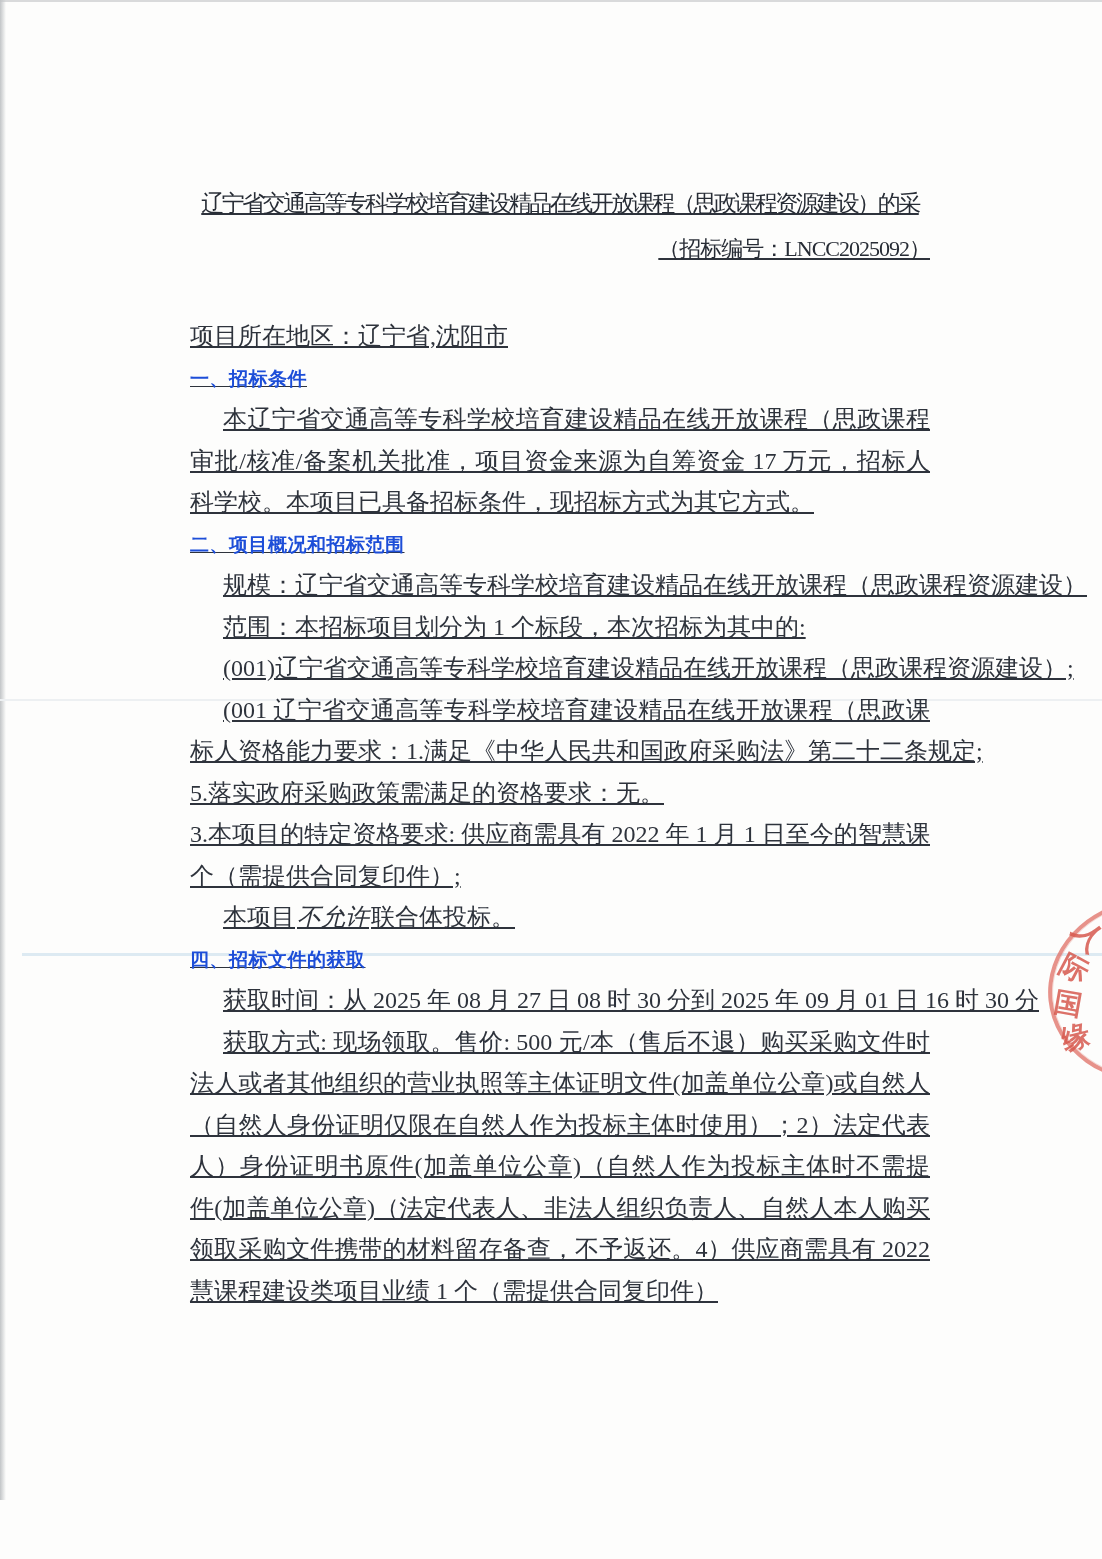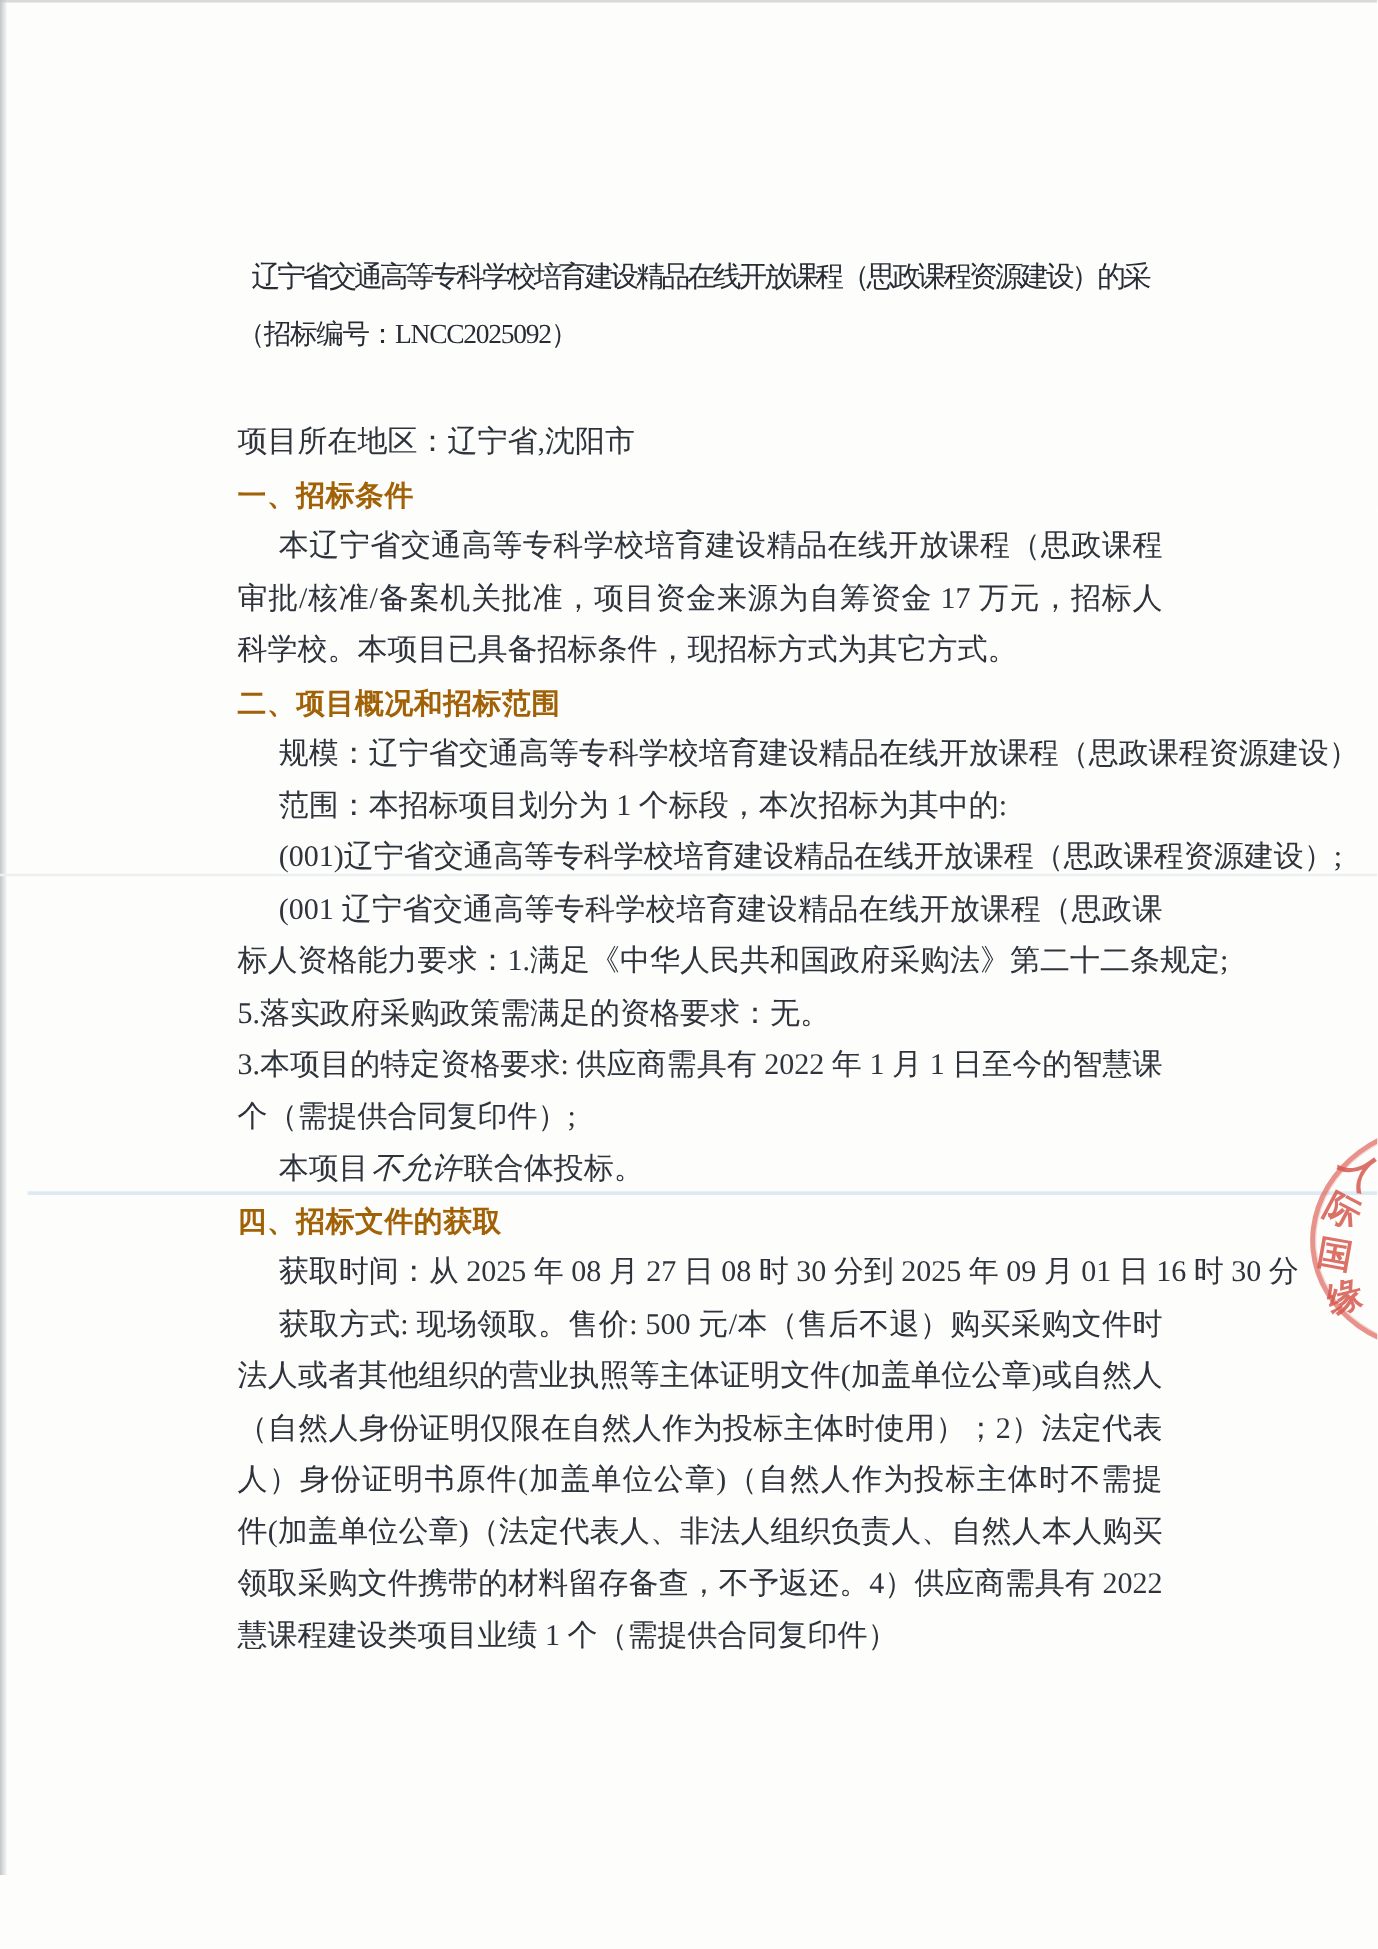--- a/index.html
+++ b/index.html
@@ -11,30 +11,30 @@
     font-family:"Liberation Serif","DejaVu Serif",serif;
     color:#2e333c;
   }
   
   .edge-top { position:absolute; top:0; left:0; width:100%; height:2px; background:#d9dadb; }
   .edge-left { position:absolute; top:0; left:0; width:6px; height:1500px;
                background:linear-gradient(to right,#c2c5c7,rgba(235,236,237,0)); }
   .scanline-a { position:absolute; top:699px; left:0; width:100%; height:2px; background:#edf0f2; }
   .scanline-b { position:absolute; top:953px; left:22px; right:0; height:3px; background:#ddeaf2; }
 
-  .content { position:absolute; left:190px; top:198px; width:740px; }
+  .content { position:absolute; left:190px; top:180px; width:740px;text-decoration:underline; }
 
   .t-line { font-size:23px; line-height:47px; height:47px; text-align:center;
             letter-spacing:-2.5px; white-space:nowrap; color:#272c35; }
-  .code-line { font-size:22px; line-height:44px; height:44px; text-align:left;
+  .code-line { font-size:22px; line-height:44px; height:44px; text-align:right;
                letter-spacing:-1px; white-space:nowrap; color:#272c35; }
   .gap45 { height:45px; }
 
   .line { font-size:24px; line-height:41.5px; height:41.5px; white-space:nowrap; }
-  .head { font-size:23px; font-weight:bold; letter-spacing:0.5px; color:#a16207; }
+  .head { font-size:19px; font-weight:bold; letter-spacing:0.5px; color:#1d4ed8; }
   .ind  { padding-left:33px; }
   .j    { white-space:normal; text-align:justify; text-align-last:justify; overflow:hidden; }
   .em   { font-style:italic; padding:0 2px; }
 
   
   .stamp-ring {
     position:absolute; top:898px; left:1048px; width:200px; height:176px;
     border:4px solid rgba(223,110,100,0.75); border-radius:50%;
     transform:rotate(-6deg);
     box-shadow:inset 0 0 0 1px rgba(223,110,100,0.25);

